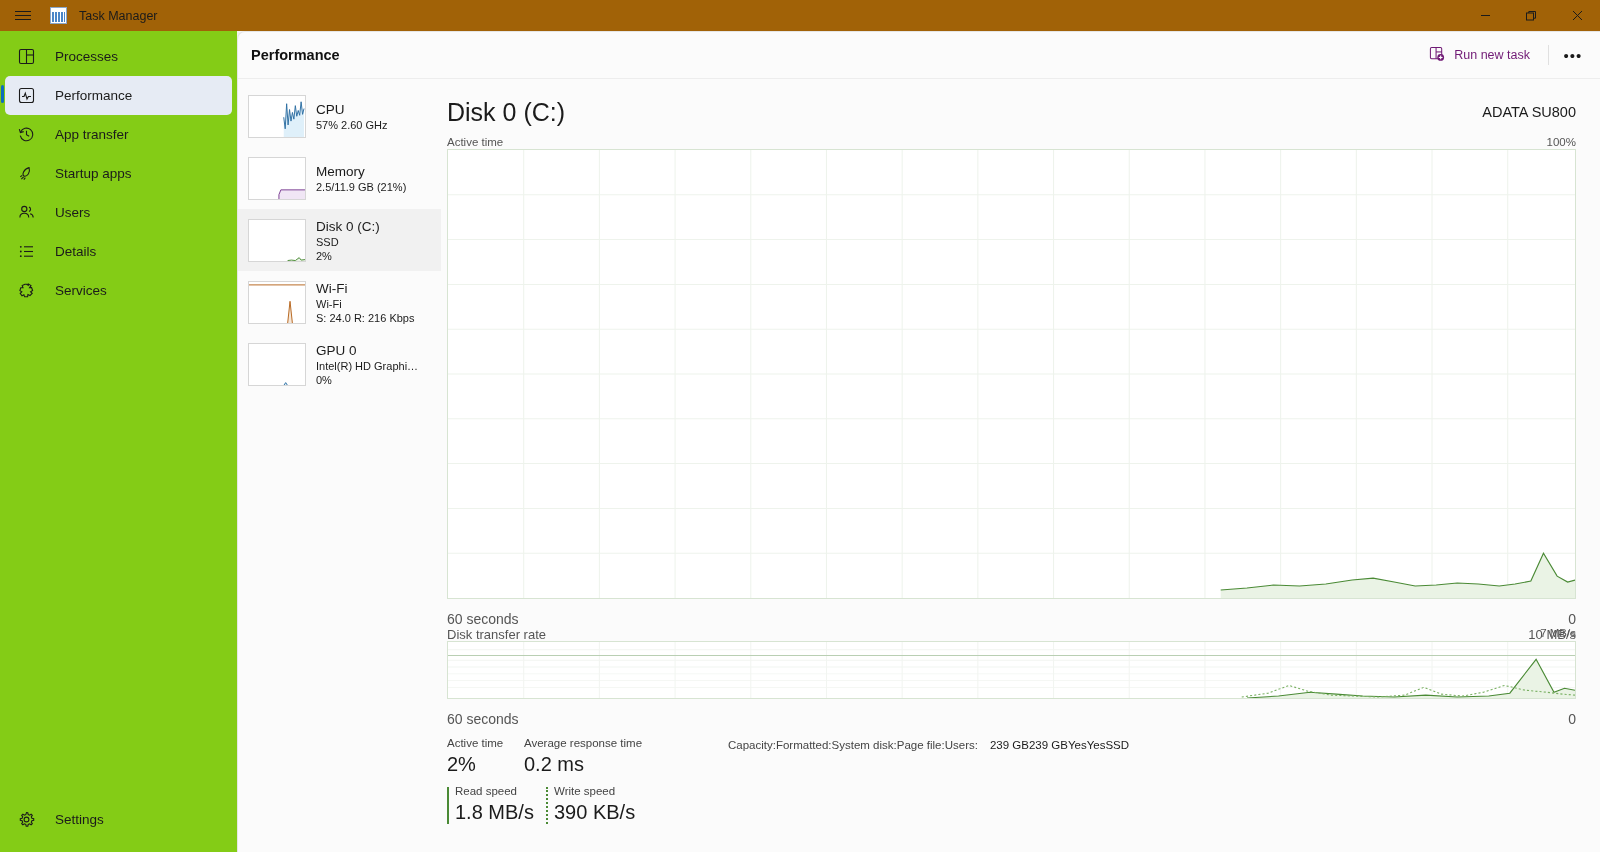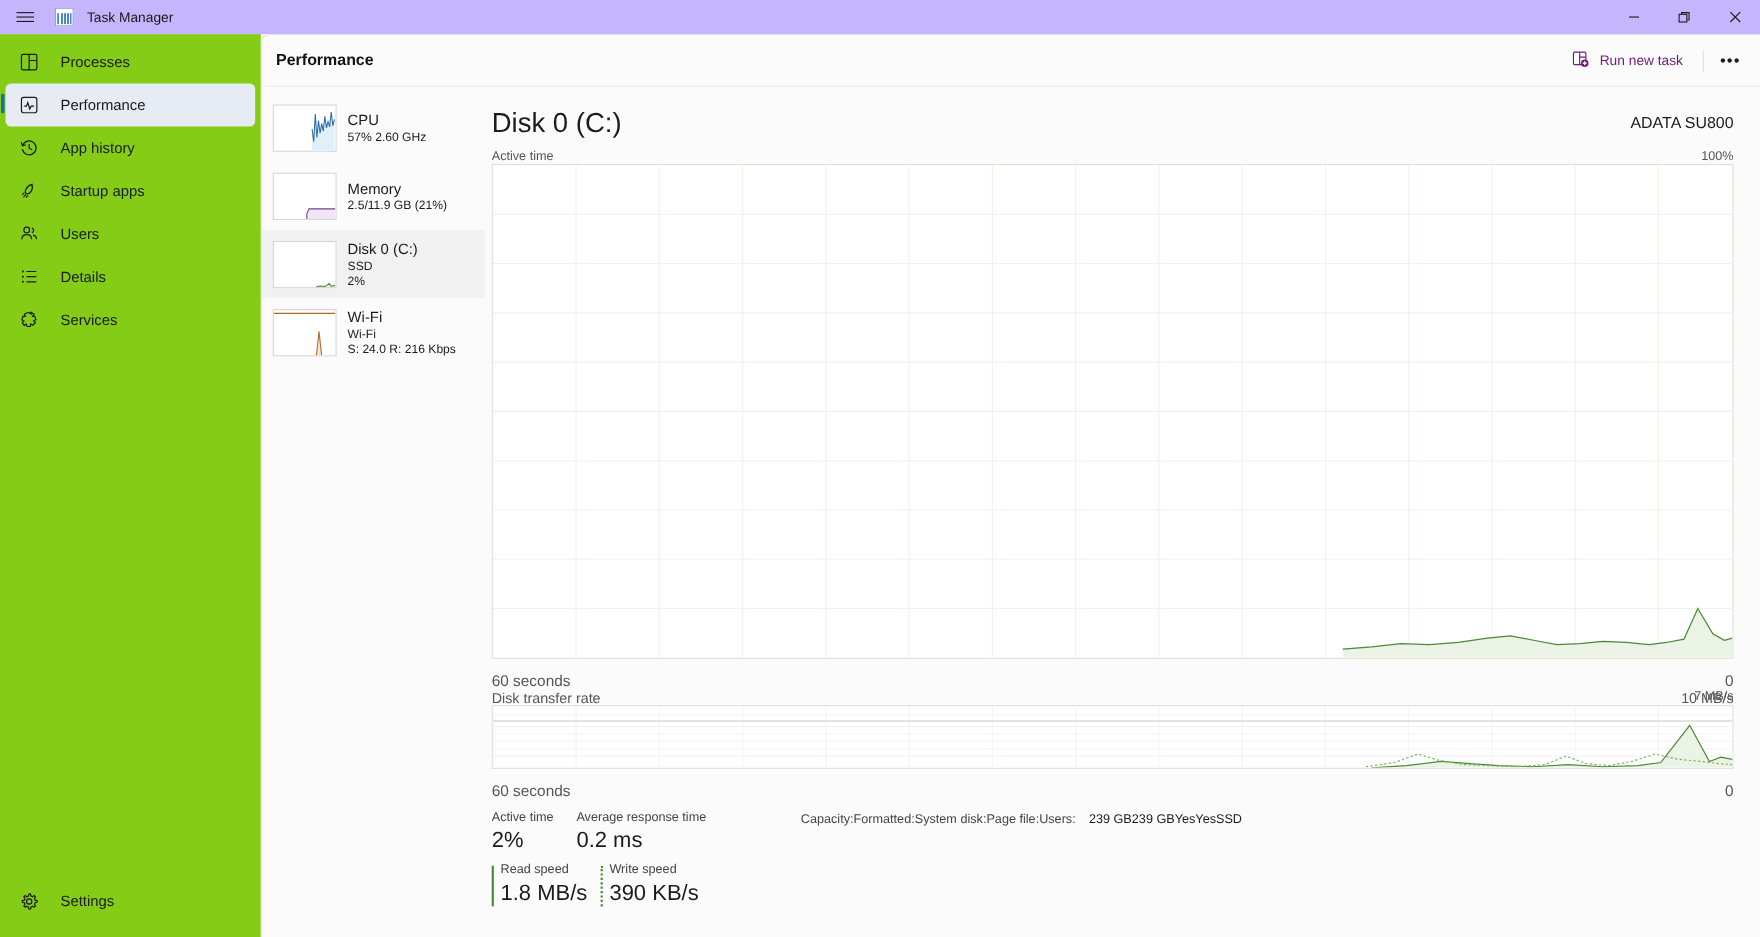--- a/index.html
+++ b/index.html
@@ -7,21 +7,21 @@
     width: 1600px; height: 852px;
     font-family: "Liberation Sans", sans-serif;
     background: #f3f3f3;
     overflow: hidden;
   }
   body { display: flex; flex-direction: column; }
 
   
   .titlebar {
     height: 31px; flex: 0 0 31px;
-    background: #c4b5fd;
+    background: #a16207;
     display: flex; align-items: center;
     position: relative;
   }
   .hamburger {
     width: 46px; height: 31px;
     display: flex; align-items: center; justify-content: center;
   }
   .hamburger .bars { width: 16px; }
   .hamburger .bars i {
     display: block; height: 1px; background: #1a1a1a; margin: 3px 0;
@@ -265,21 +265,21 @@
     </div>
 
     <div class="nav-item">
       <span class="nav-ico">
         <svg width="17" height="17" viewBox="0 0 17 17" fill="none" stroke="currentColor" stroke-width="1.1">
           <path d="M2.6 6.2 A6.3 6.3 0 1 1 2.3 9.6"></path>
           <polyline points="1.3,3.2 2.4,6.5 5.7,5.6"></polyline>
           <polyline points="8.5,4.8 8.5,8.7 11.2,10.2"></polyline>
         </svg>
       </span>
-      <span class="nav-label">App history</span>
+      <span class="nav-label">App transfer</span>
     </div>
 
     <div class="nav-item">
       <span class="nav-ico">
         <svg width="17" height="17" viewBox="0 0 17 17" fill="none" stroke="currentColor" stroke-width="1.1">
           <path d="M6.4 11.2 C3.5 9.8 5.5 4.2 11.1 2.6 C12.6 7.8 9.1 11.6 6.4 11.2 Z"></path>
           <path d="M5.6 11.8 L3.3 14.2"></path>
           <path d="M7.3 12.6 L5.8 14.6"></path>
           <path d="M4.2 10.3 L2.3 11.9"></path>
         </svg>
@@ -410,20 +410,33 @@
               <polyline points="40,43 42.5,20 45,43" fill="none" stroke="#b5651d" stroke-width="1"></polyline>
             </svg>
           </div>
           <div class="dev-text">
             <div class="dev-name">Wi-Fi</div>
             <div class="dev-sub">Wi-Fi</div>
             <div class="dev-sub">S: 24.0 R: 216 Kbps</div>
           </div>
         </div>
 
+        <div class="dev">
+          <div class="dev-thumb">
+            <svg viewBox="0 0 58 43" preserveAspectRatio="none">
+              <path d="M36,43 L38,40 L40,43 Z" fill="#dff0fa" stroke="none"></path>
+              <polyline points="36,43 38,40 40,43" fill="none" stroke="#2e6fa3" stroke-width="1"></polyline>
+            </svg>
+          </div>
+          <div class="dev-text">
+            <div class="dev-name">GPU 0</div>
+            <div class="dev-sub">Intel(R) HD Graphi…</div>
+            <div class="dev-sub">0%</div>
+          </div>
+        </div>
 
       </div>
 
       <div class="detail">
 
         <div class="detail-head">
           <div class="disk-title">Disk 0 (C:)</div>
           <div class="disk-model">ADATA SU800</div>
         </div>
 

